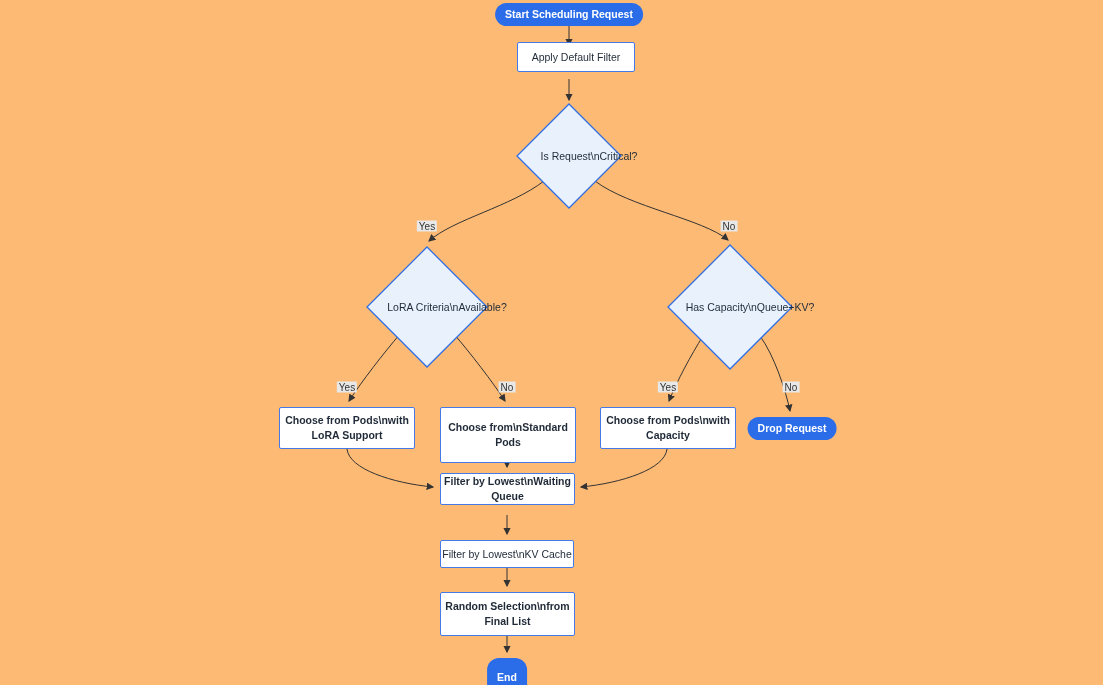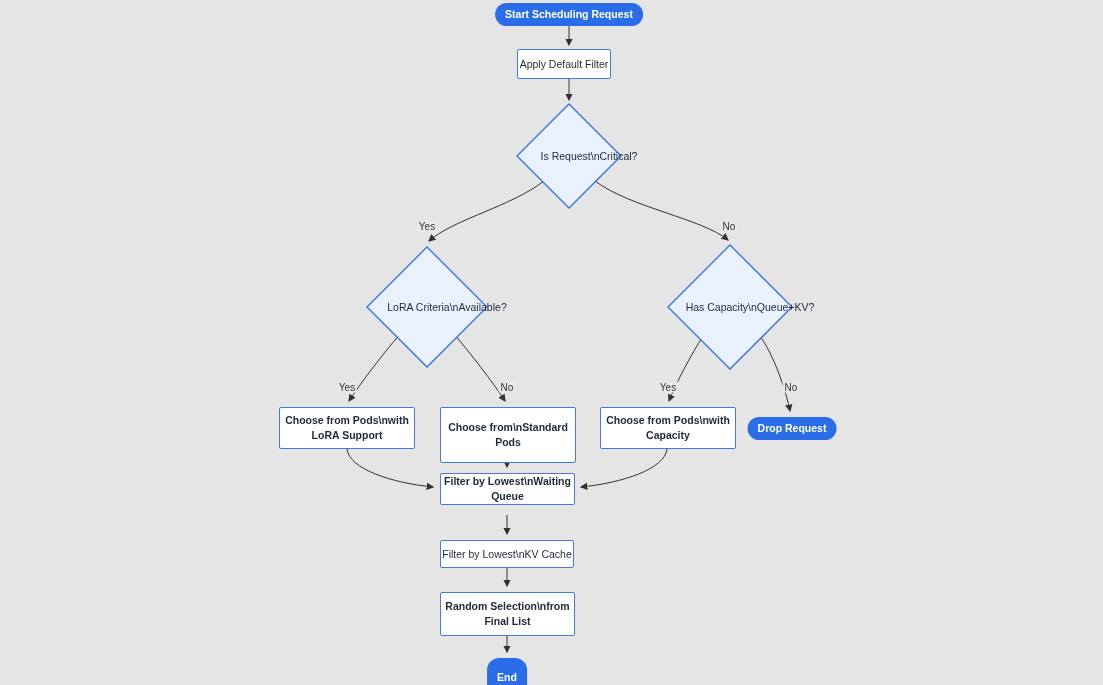--- a/index.html
+++ b/index.html
@@ -2,21 +2,21 @@
 <html><head>
 <meta charset="utf-8">
 <style>
   html, body { margin: 0; padding: 0; background: #ffffff; }
   .canvas {
     position: relative;
     width: 1103px;
     height: 685px;
     font-family: "Liberation Sans", sans-serif;
     overflow: hidden;
-    background: #e5e5e5;
+    background: #fdba74;
   }
   svg.edges { position: absolute; left: 0; top: 0; }
   .node {
     position: absolute;
     box-sizing: border-box;
     display: flex;
     flex-direction: column;
     align-items: center;
     justify-content: center;
     text-align: center;
@@ -92,21 +92,21 @@
       <polygon points="569,104 621,156 569,208 517,156"></polygon>
       <polygon points="427,247 487,307 427,367 367,307"></polygon>
       <polygon points="730,245 792,307 730,369 668,307"></polygon>
     </g>
   </svg>
 
   <div class="node pill" style="left:569px; top:3px; height:23px;">
     <span>Start Scheduling Request</span>
   </div>
 
-  <div class="node rect" style="left:517px; top:49px; width:94px; height:30px;">
+  <div class="node rect" style="left:517px; top:42px; width:118px; height:30px;">
     <span>Apply Default Filter</span>
   </div>
 
   <div class="diamond-label" style="left:569px; top:156px;">Is Request\nCritical?</div>
   <div class="diamond-label" style="left:427px; top:307px;">LoRA Criteria\nAvailable?</div>
   <div class="diamond-label" style="left:730px; top:307px;">Has Capacity\nQueue+KV?</div>
 
   <div class="node rect" style="left:279px; top:407px; width:136px; height:42px;">
     <span class="line">Choose from Pods\nwith</span>
     <span class="line">LoRA Support</span>

